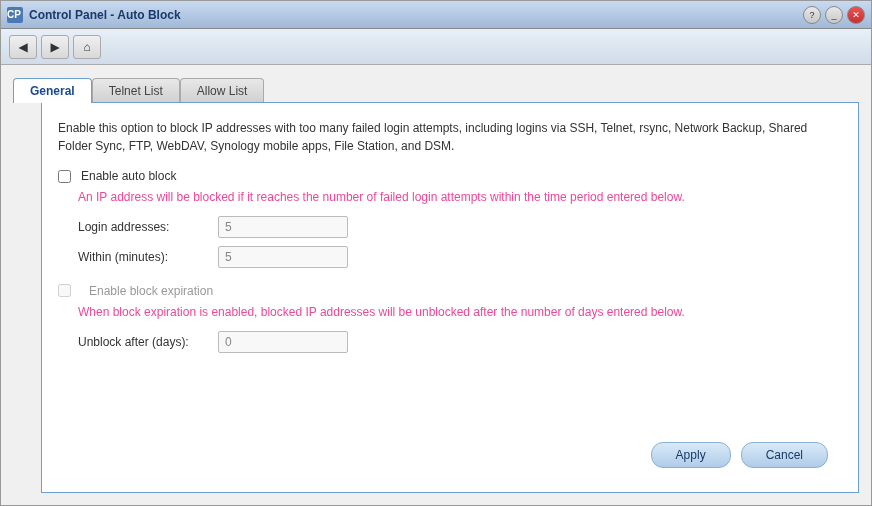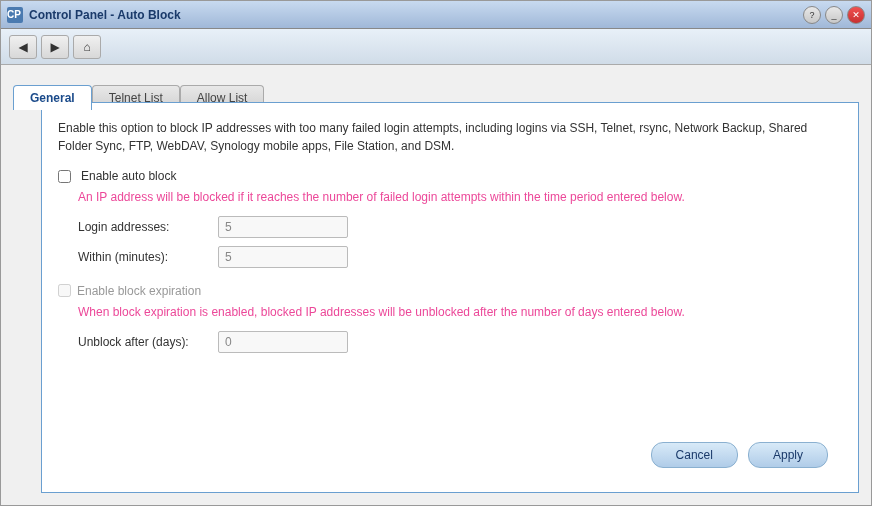--- a/index.html
+++ b/index.html
@@ -101,21 +101,21 @@
       margin-bottom: 0;
     }
     .tab {
       padding: 5px 16px;
       border: 1px solid #aaa;
       border-bottom: none;
       cursor: pointer;
       font-size: 12px;
       border-radius: 4px 4px 0 0;
       position: relative;
-      top: 8px;
+      top: 1px;
     }
     .tab.active {
       background: white;
       border-color: #6a9fd0;
       color: #1a4a8a;
       font-weight: bold;
       z-index: 2;
     }
     .tab.inactive {
       background: linear-gradient(to bottom, #e8e8e8, #d0d0d0);
@@ -179,21 +179,21 @@
       font-size: 12px;
       color: #888;
       border-radius: 2px;
     }
     .divider-section {
       margin: 8px 0;
     }
     .block-expiry-checkbox {
       display: flex;
       align-items: center;
-      gap: 6px;
+      gap: 18px;
       margin-bottom: 6px;
     }
     .block-expiry-checkbox input[type="checkbox"] {
       width: 13px;
       height: 13px;
     }
     .block-expiry-label {
       font-size: 12px;
       color: #999;
     }
@@ -287,18 +287,18 @@
 
         <div class="field-row">
           <span class="field-label">Unblock after (days):</span>
           <input class="field-input" type="text" value="0" disabled="" style="">
         </div>
       </div>
 
       <div style="flex:1;"></div>
 
       <div class="footer">
+        <button class="footer-btn">Apply</button>
         <button class="footer-btn">Cancel</button>
-        <button class="footer-btn">Apply</button>
       </div>
     </div>
   </div>
 </div>
 
 </body></html>

